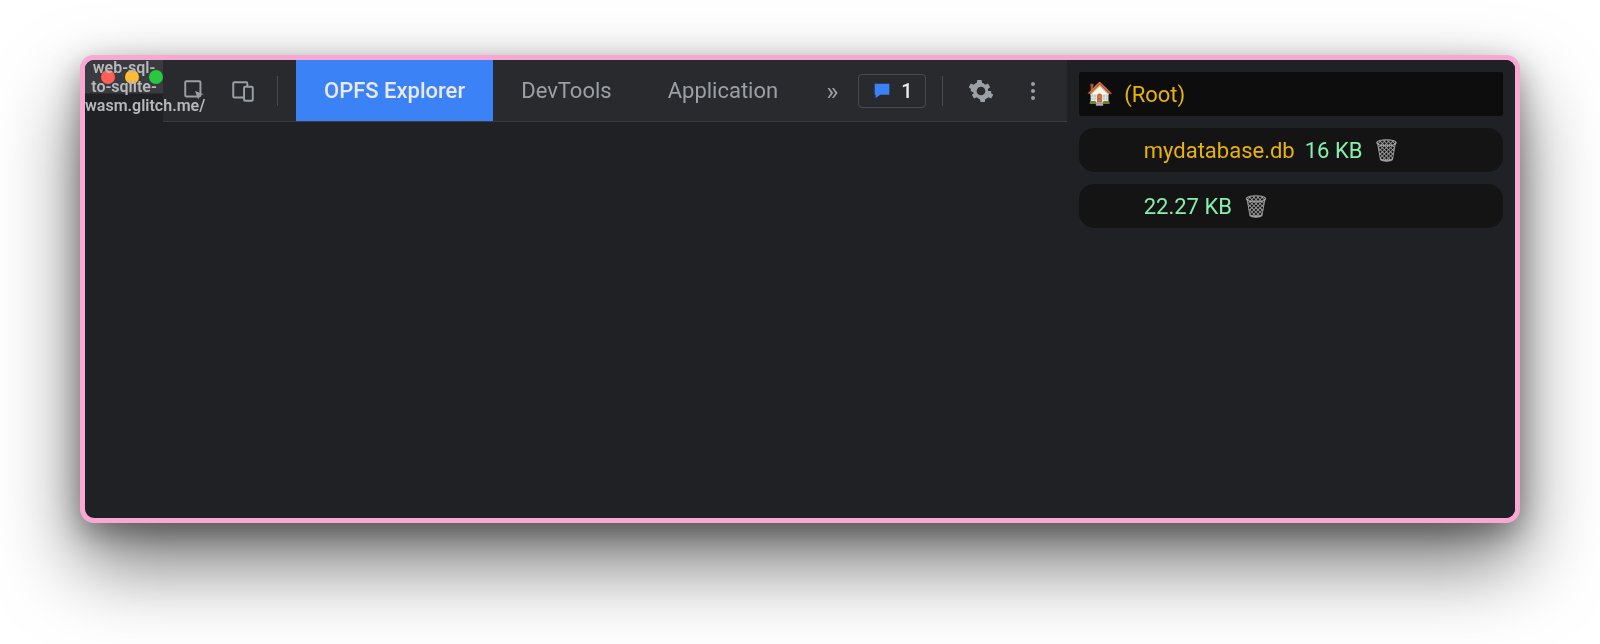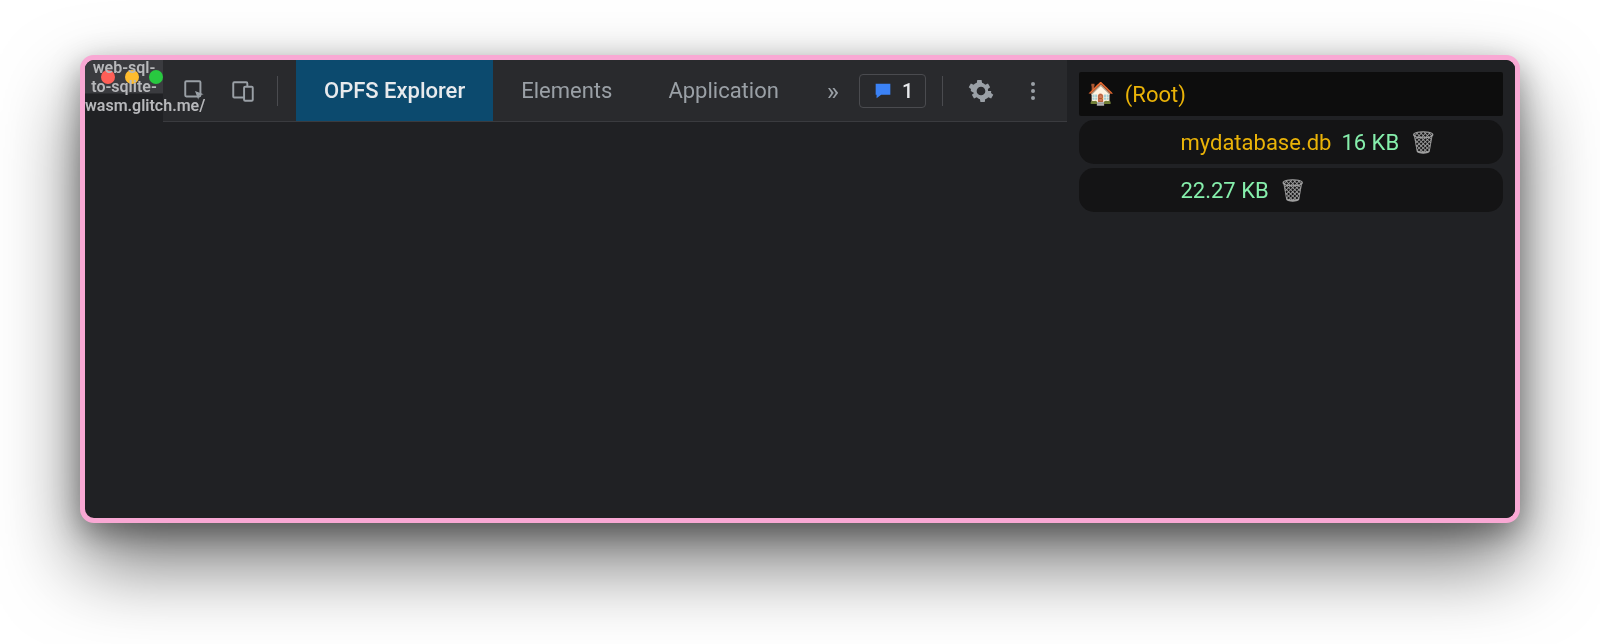--- a/index.html
+++ b/index.html
@@ -93,21 +93,21 @@
   .tab {
     display: flex;
     align-items: center;
     padding: 0 28px;
     color: #9aa0a6;
     font-size: 22px;
     cursor: pointer;
     white-space: nowrap;
   }
   .tab.active {
-    background: #0c4a6e;
+    background: #3b82f6;
     color: #e8eaed;
     font-weight: 500;
   }
   .tab-overflow {
     display: flex;
     align-items: center;
     padding: 0 20px;
     color: #9aa0a6;
     font-size: 26px;
     cursor: pointer;
@@ -147,22 +147,22 @@
     height: 44px;
     padding: 0 8px;
     border-radius: 2px;
     gap: 10px;
   }
   .tree-row.root {
     background: #0d0d0d;
   }
   .tree-row.file {
     background: #141415;
-    margin-top: 4px;
-    padding-left: 101px;
+    margin-top: 12px;
+    padding-left: 65px;
     border-radius: 15px;
   }
   .tree-row .filename { color: #eab308; }
   .tree-row .filesize { color: #86efac; }
   .home-emoji { font-size: 22px; line-height: 1; }
   .trash-emoji {
     font-size: 22px;
     filter: grayscale(1) brightness(0.75);
     opacity: 0.9;
     cursor: pointer;
@@ -201,21 +201,21 @@
           </svg>
         </div>
         <div class="vsep"></div>
       </div>
 
       <div class="tabs">
         <div class="tab active">
           <span>OPFS Explorer</span>
         </div>
         <div class="tab">
-          <span>Elements</span>
+          <span>DevTools</span>
         </div>
         <div class="tab">
           <span>Application</span>
         </div>
         <div class="tab-overflow">
           <span>»</span>
         </div>
       </div>
 
       <div class="toolbar-right">

